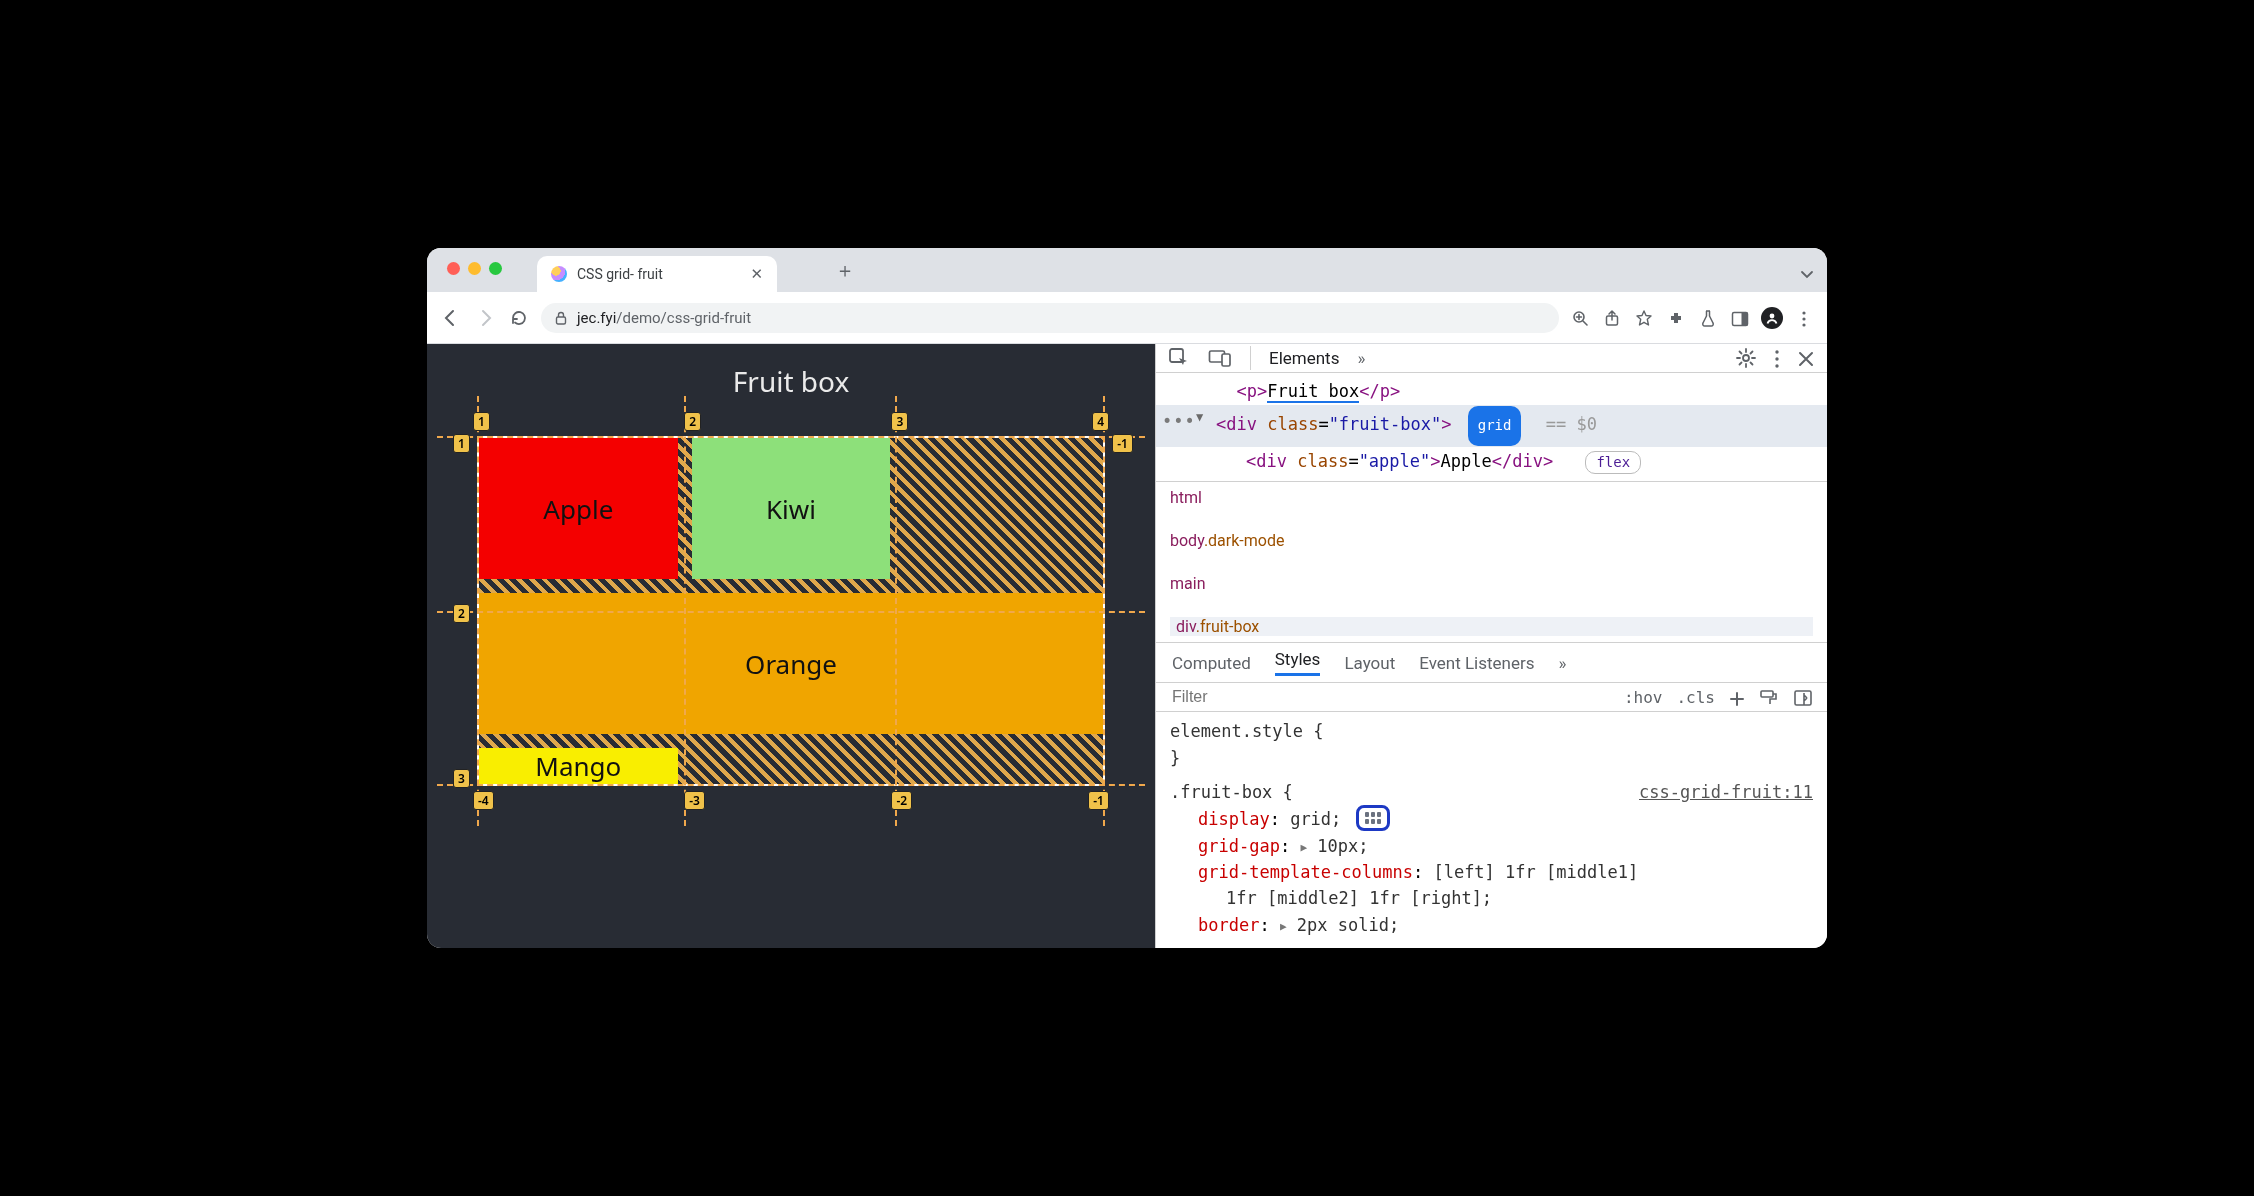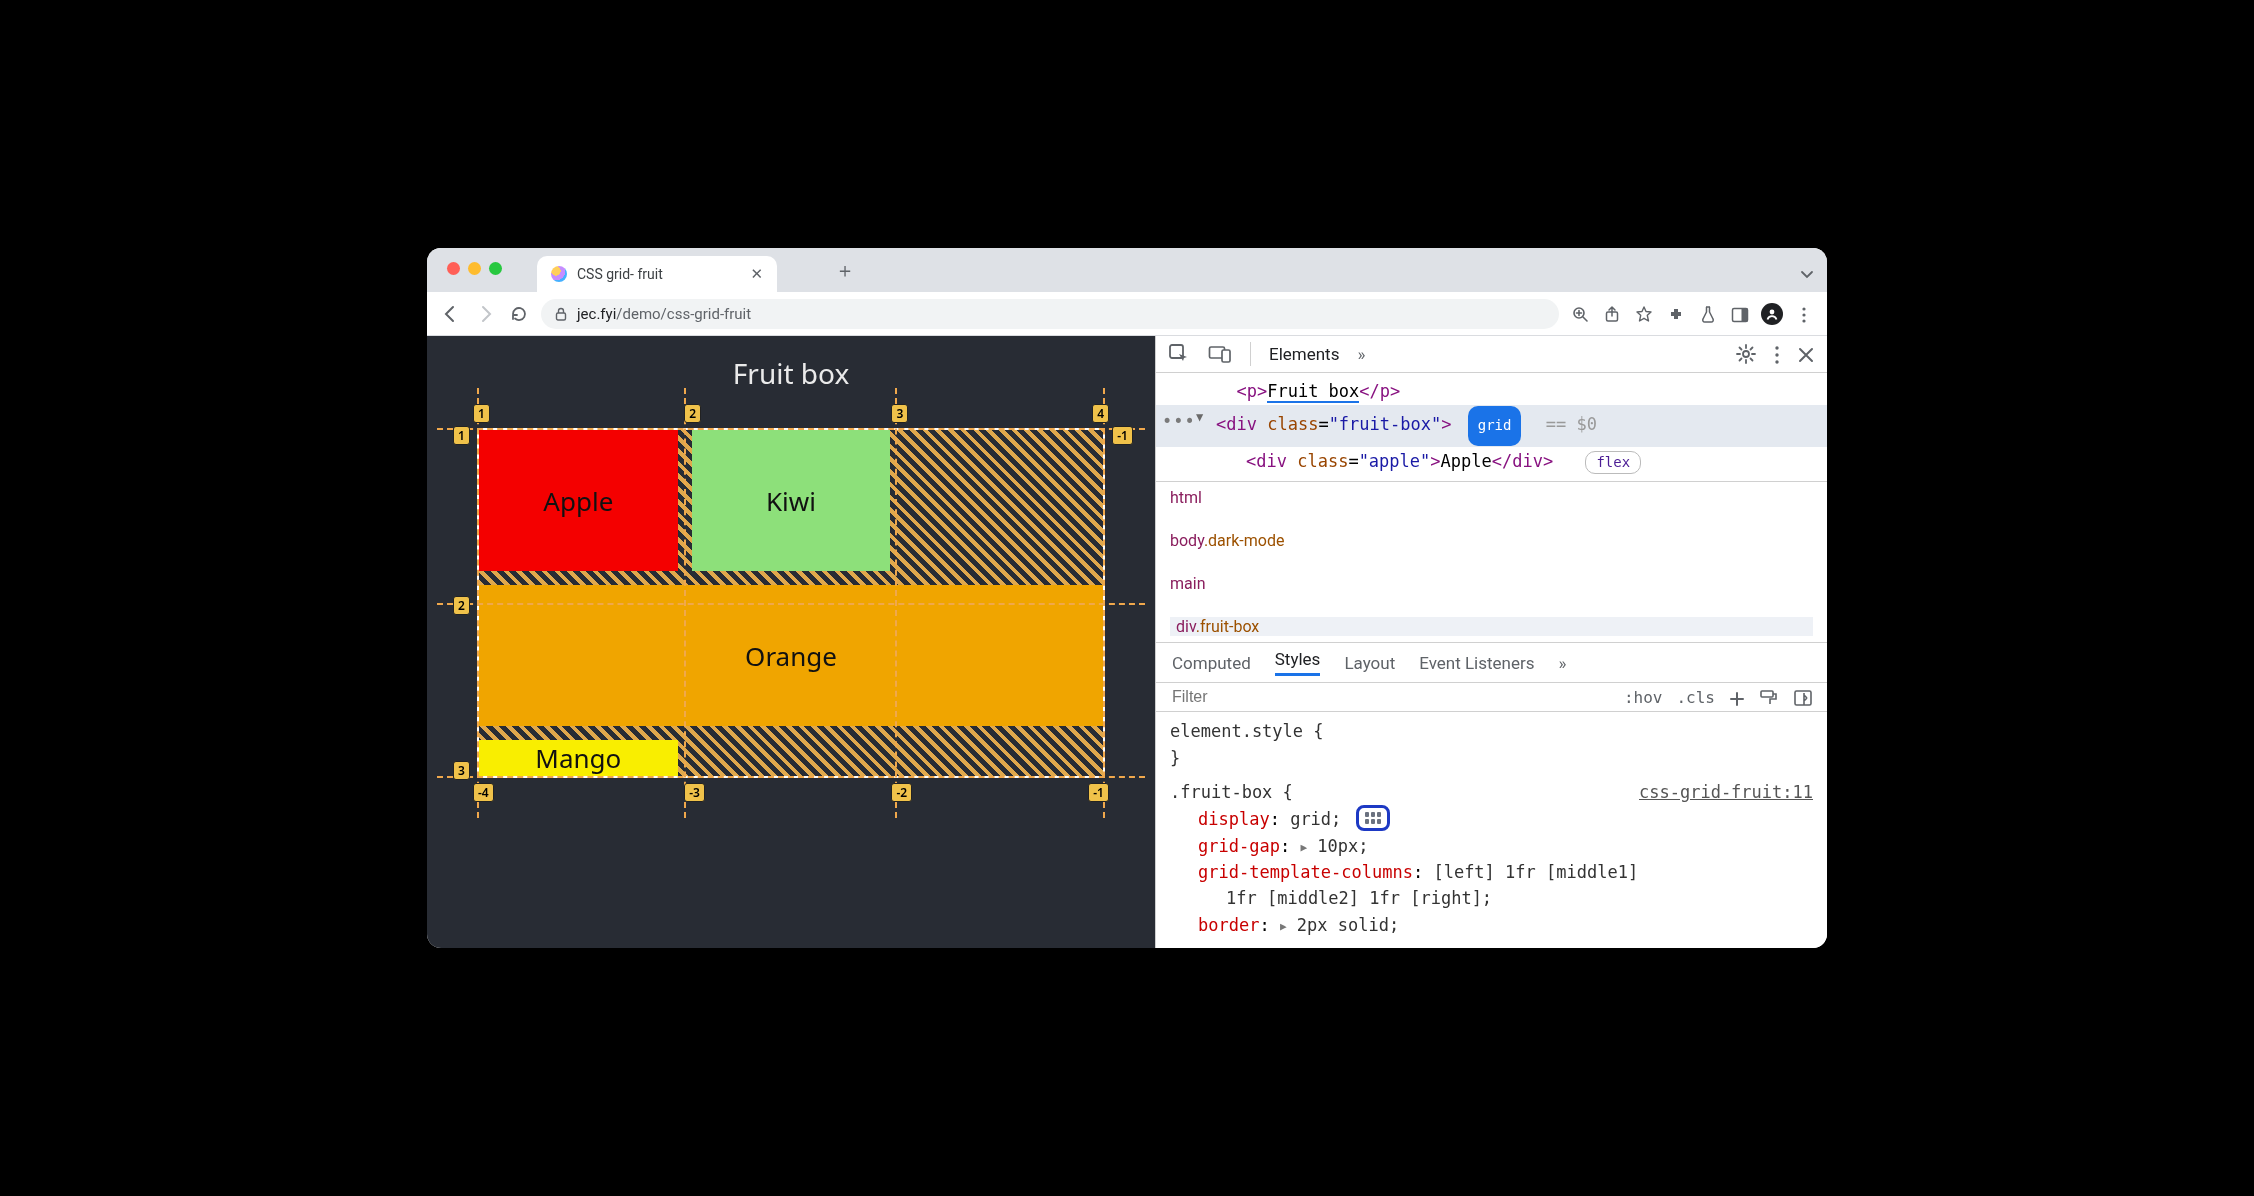--- a/index.html
+++ b/index.html
@@ -35,21 +35,21 @@
   }
   .tab .fav{width:16px;height:16px;border-radius:50%;
     background: radial-gradient(circle at 30% 30%, #ffcf5c 0 30%, #c68dff 31% 60%, #45b0ff 61% 100%);
   }
   .tab .title{flex:1; white-space:nowrap; overflow:hidden;}
   .tab .x{color:#5f6368;font-size:15px;}
   .newtab{margin-left:10px;margin-bottom:8px;color:#5f6368;font-size:20px;}
   .tabbar .chev{margin-left:auto;margin-bottom:10px;color:#5f6368;}
   
   .toolbar {
-    height:44px; background:#fff; display:flex; align-items:center;
+    height:52px; background:#fff; display:flex; align-items:center;
     padding:0 12px; gap:10px; border-bottom:1px solid #dadce0;
   }
   .nav-icn{width:24px;text-align:center;color:#5f6368;}
   .nav-icn.dis{color:#bdc1c6;}
   .addr{
     flex:1; height:30px; background:#f1f3f4; border-radius:15px;
     display:flex; align-items:center; padding:0 14px; gap:10px;
     color:#5f6368; font-size:15px;
   }
   .addr .lock{font-size:13px;}

